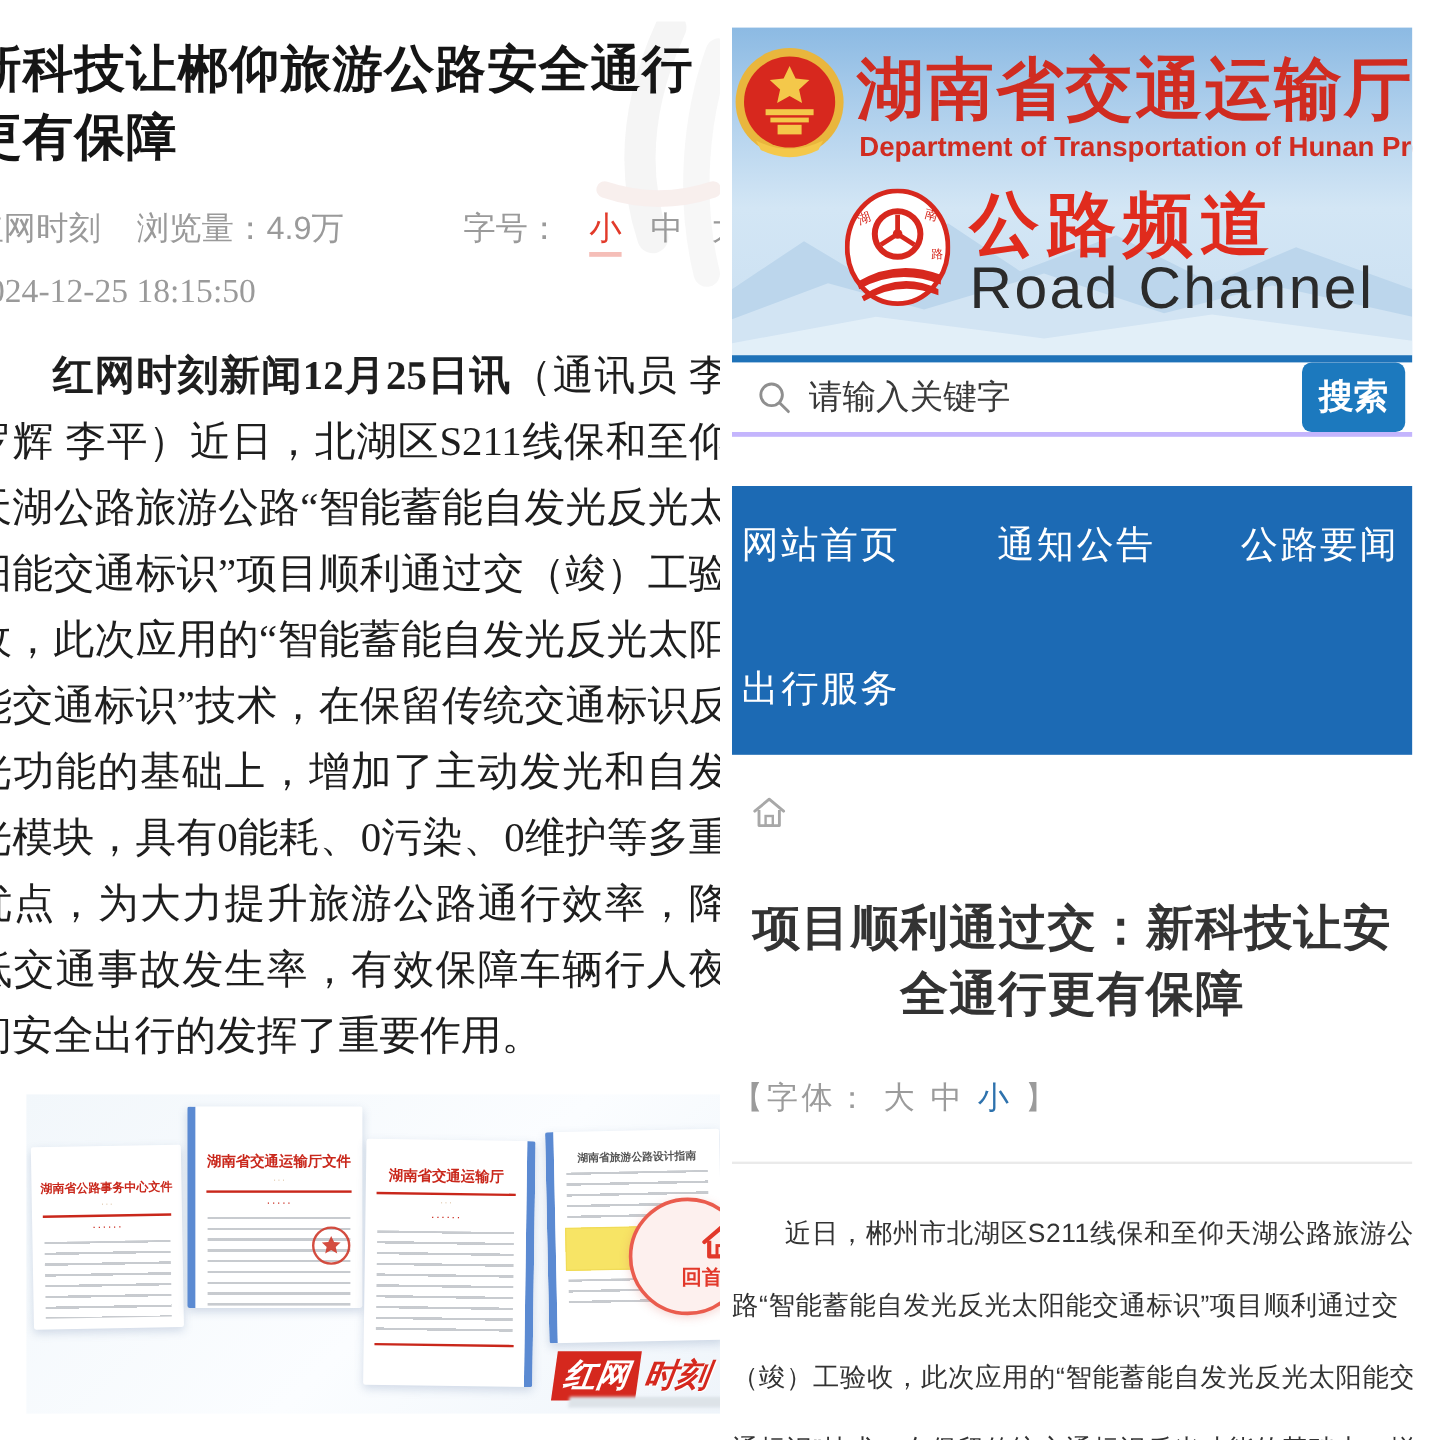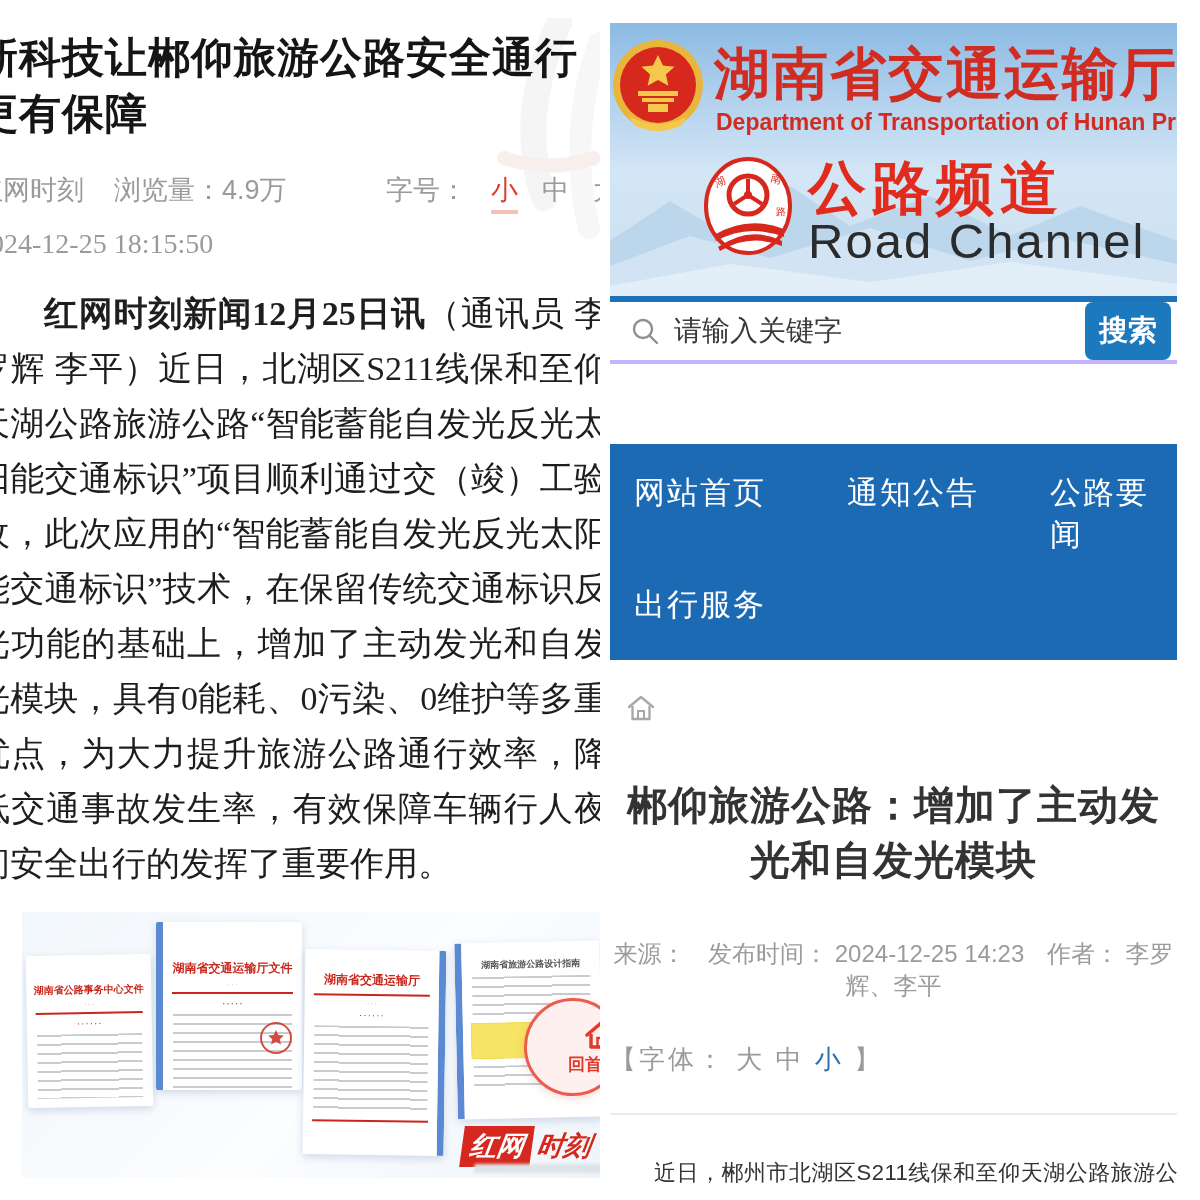--- a/index.html
+++ b/index.html
@@ -92,22 +92,22 @@
 
   .search-row { display:flex; height:62px; border-bottom:4px solid #c4b5fd; background:#fff; }
   .search-input-wrap { flex:1; display:flex; align-items:center; padding-left:20px; }
   .search-input-wrap input { border:none; outline:none; flex:1; margin-left:14px;
     font-size:28px; color:#2f2f2f; font-family:"Liberation Sans",sans-serif; background:transparent; }
   .search-input-wrap input::placeholder { color:#3a3a3a; opacity:1; }
   .search-btn { width:86px; margin-right:6px; background:#1c79be; color:#fff; border:none;
     font-size:29px; font-weight:700; border-radius:8px; cursor:pointer;
     font-family:"Liberation Sans",sans-serif; }
 
-  .nav { margin-top:80px; background:#1c6ab4; padding:28px 0 34px 24px;
-         display:grid; grid-template-columns:213px 203px 1fr; row-gap:28px; }
+  .nav { margin-top:41px; background:#1c6ab4; padding:28px 0 34px 8px;
+         display:grid; grid-template-columns:213px 203px 1fr; row-gap:78px; }
   .nav a { color:#fff; font-size:31px; text-decoration:none; letter-spacing:2px; }
 
   .breadcrumb { margin-top:34px; display:flex; align-items:center; padding-left:16px;
                 font-size:26px; color:#9a9a9a; }
   .breadcrumb .crumbs { margin-left:14px; }
   .breadcrumb a { color:#9a9a9a; text-decoration:none; }
 
   .r-title { margin-top:56px; text-align:center; font-size:40px; font-weight:800;
              color:#333; line-height:55px; letter-spacing:1px; }
   .r-meta { margin-top:50px; text-align:center; color:#9b9b9b; font-size:24px; }
@@ -267,29 +267,22 @@
     </nav>
 
     <div class="breadcrumb">
       <svg width="30" height="28" viewBox="0 0 30 28">
         <path d="M3 13 L15 3 L27 13" fill="none" stroke="#a8a8a8" stroke-width="2.4" stroke-linecap="round" stroke-linejoin="round"></path>
         <path d="M6.5 12 V25 H23.5 V12" fill="none" stroke="#a8a8a8" stroke-width="2.4" stroke-linejoin="round"></path>
         <rect x="12" y="17" width="6" height="8" fill="none" stroke="#a8a8a8" stroke-width="2"></rect>
       </svg>
     </div>
 
-    <h2 class="r-title">郴仰旅游公路：增加了主动发光和自发光模块</h2>
-
-    <div class="r-meta">
-      <span class="lbl">来源：</span>
-      <span class="lbl">发布时间：</span>
-      <span>2024-12-25 14:23</span>
-      <span class="lbl">作者：</span>
-      <span>李罗辉、李平</span>
-    </div>
+    <h2 class="r-title">项目顺利通过交：新科技让安全通行更有保障</h2>
+
 
     <div class="r-font">
       <span>【字体：</span>
       <span class="opt">大</span>
       <span class="opt">中</span>
       <span class="opt sm">小</span>
       <span>】</span>
     </div>
 
     <div class="r-divider"></div>

